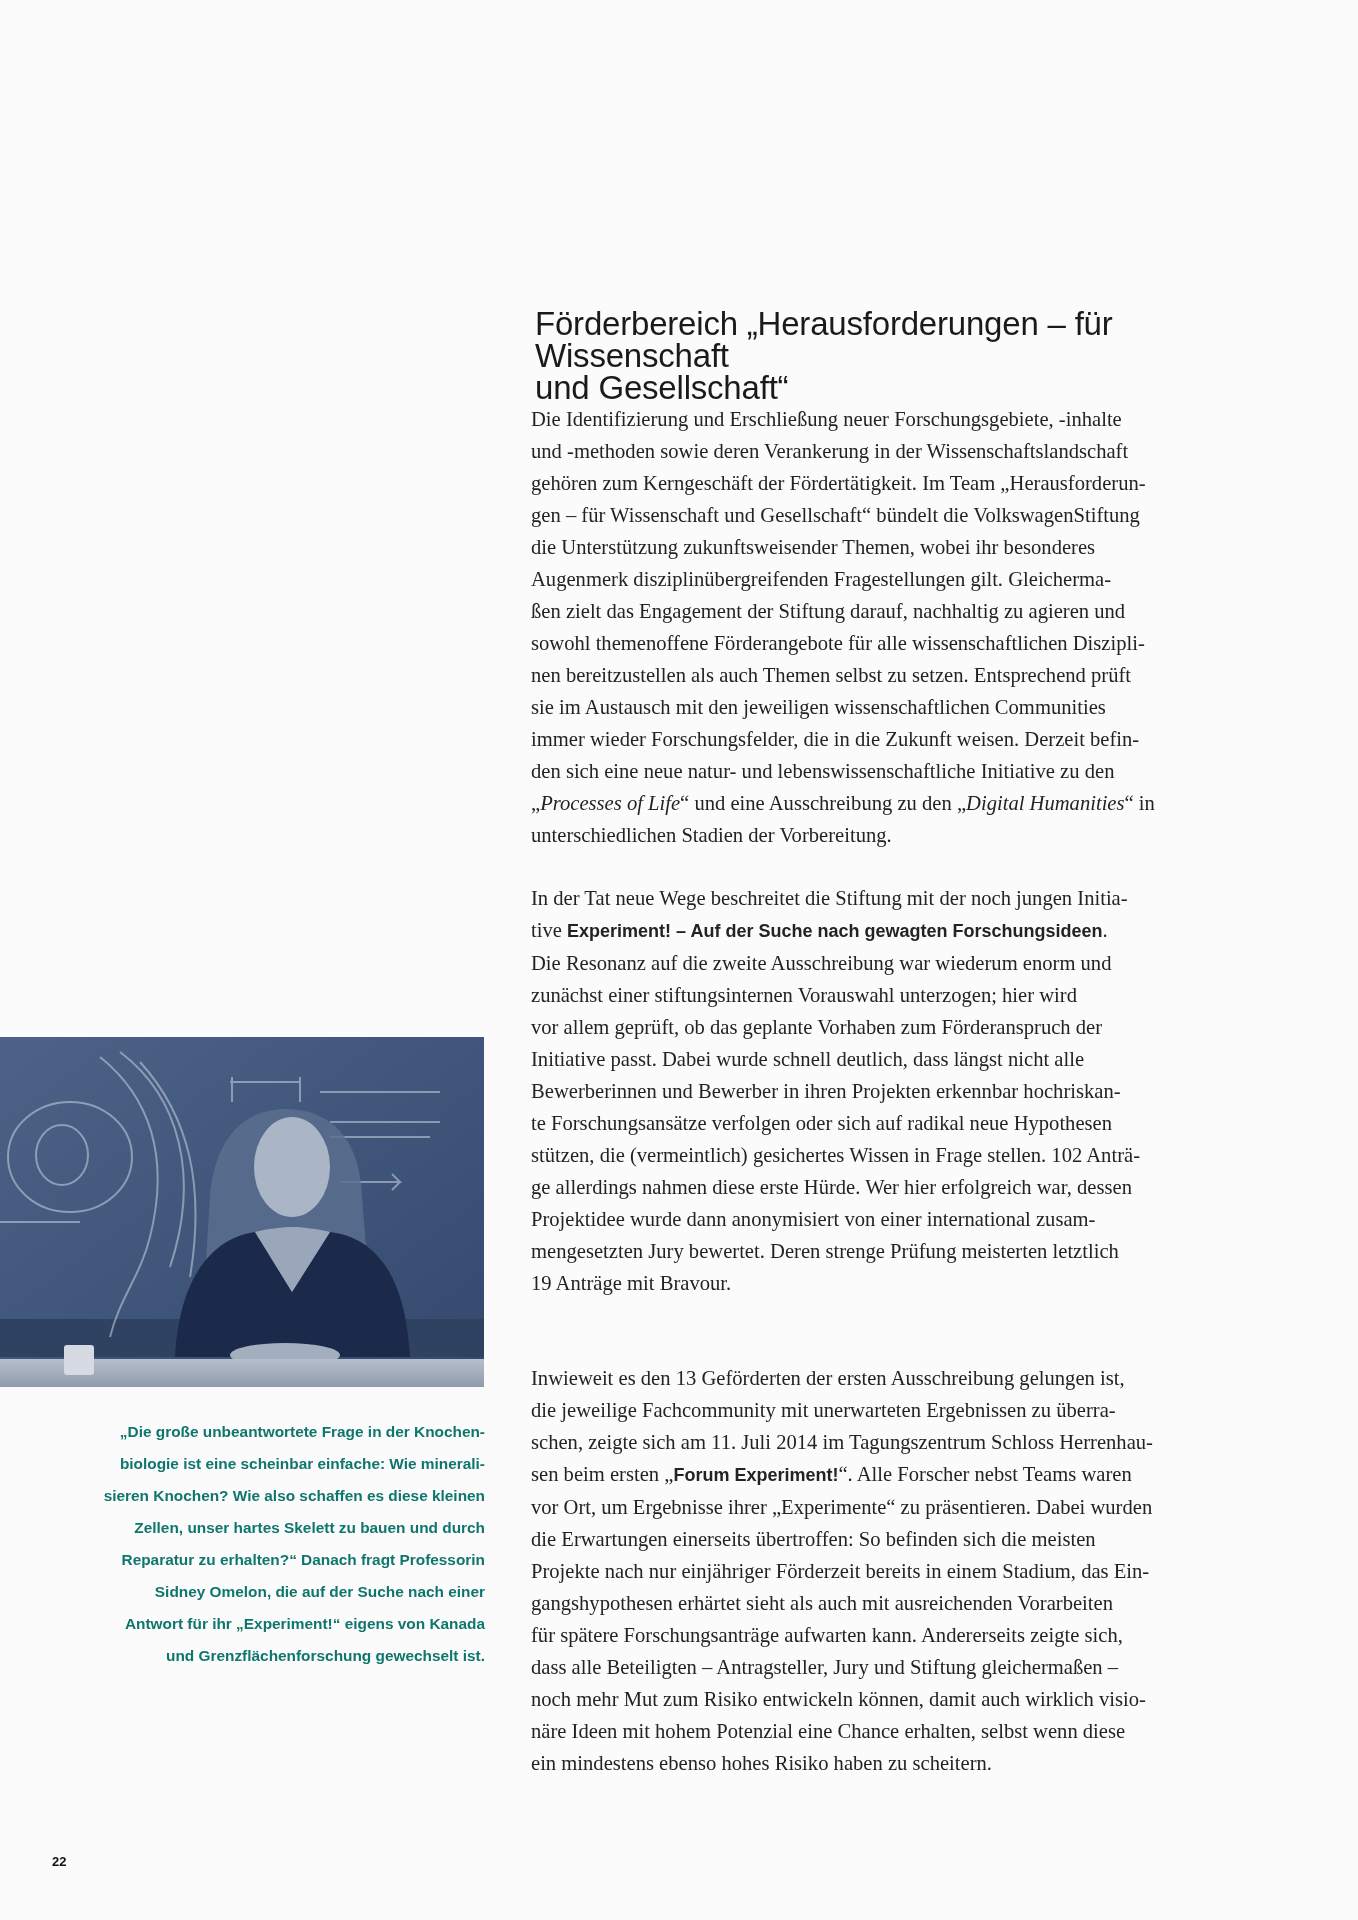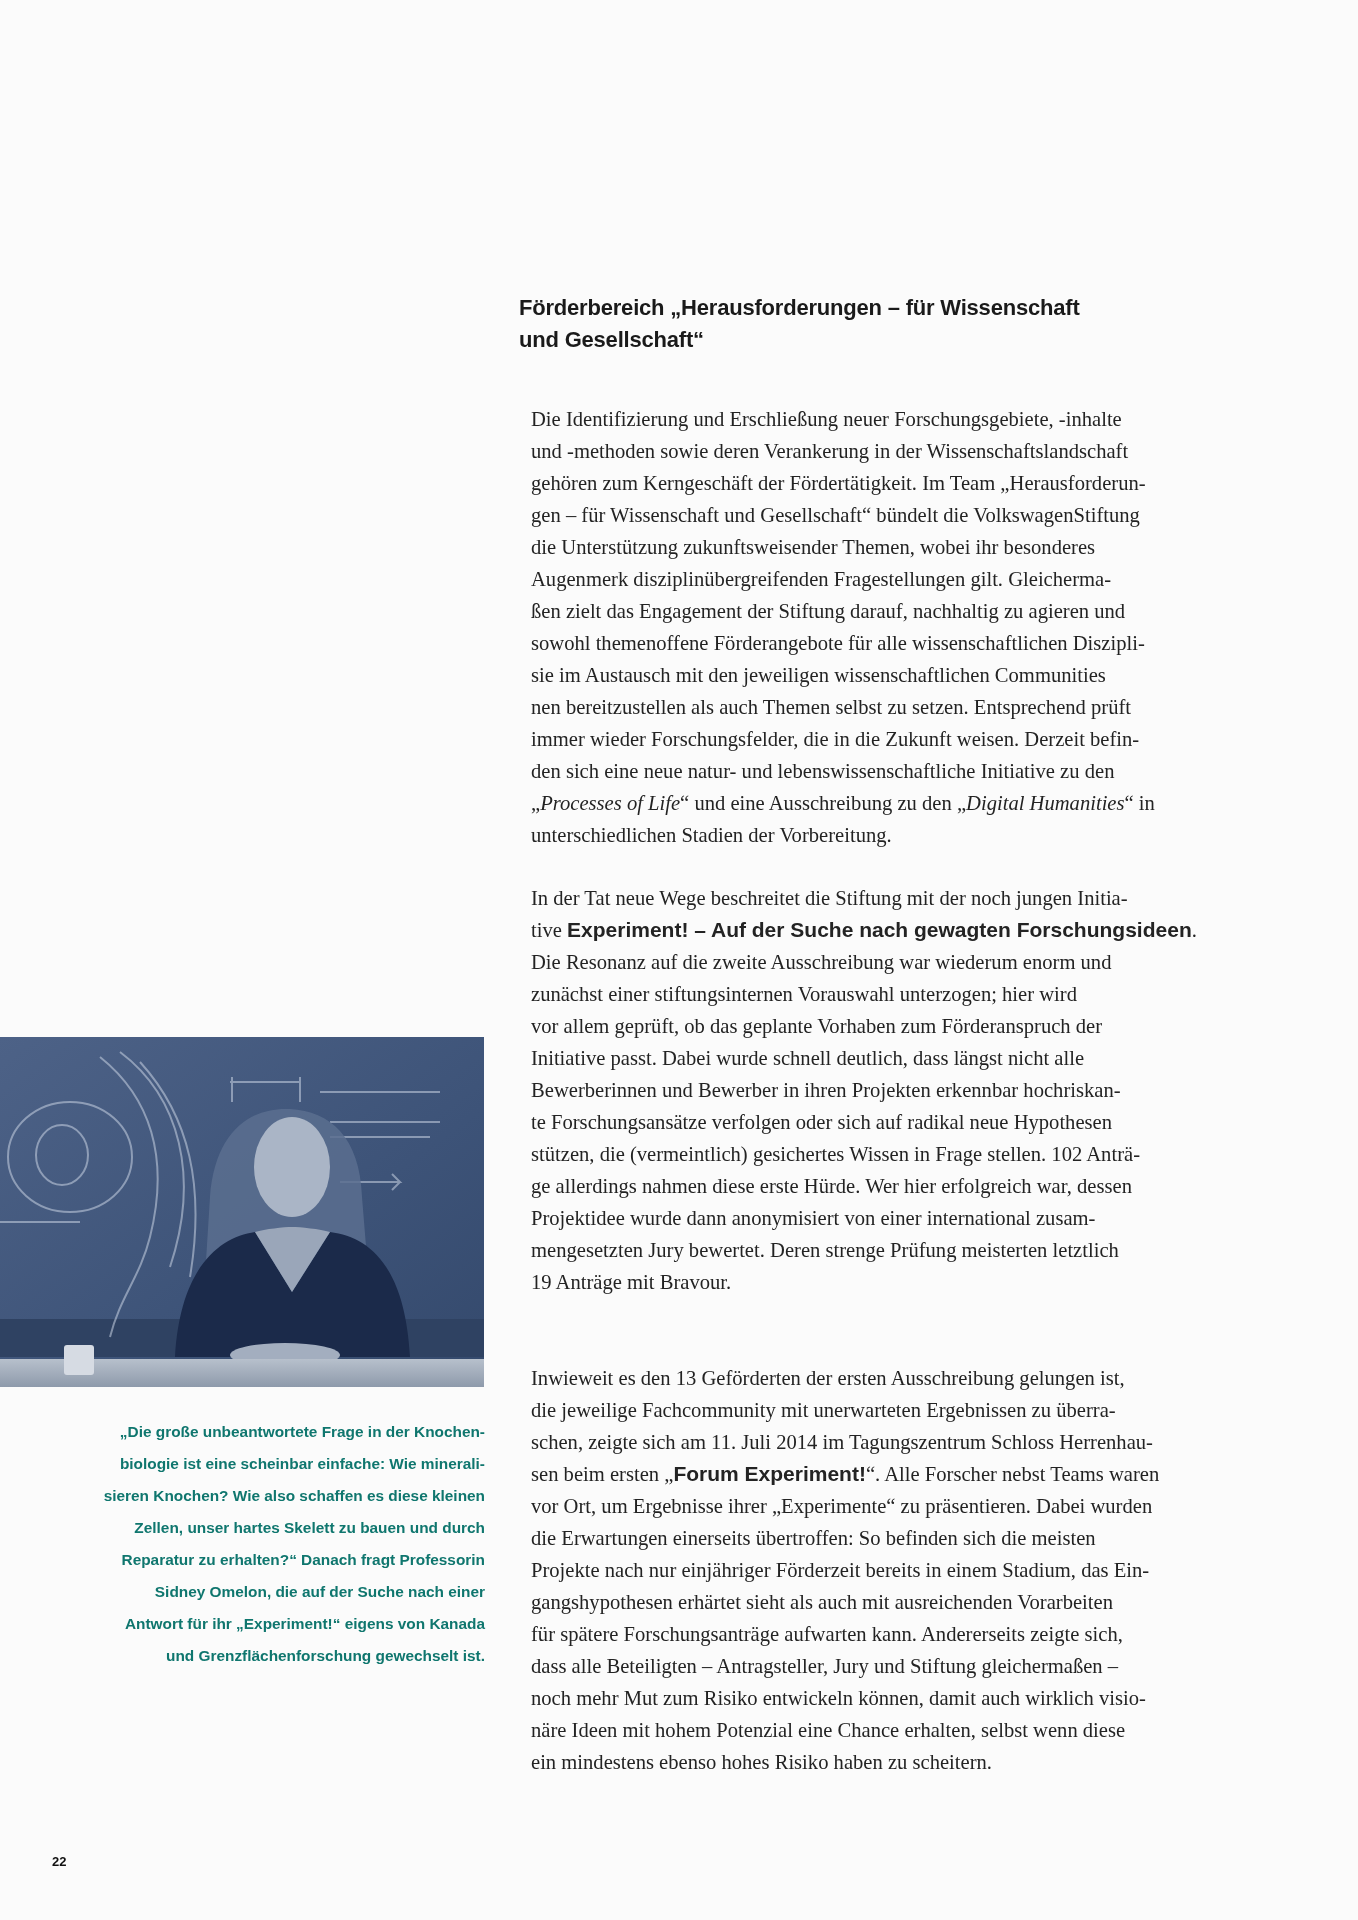--- a/index.html
+++ b/index.html
@@ -1,33 +1,33 @@
 <!DOCTYPE html>
 <html><head>
 <meta charset="utf-8">
 <style>
   html, body { margin: 0; padding: 0; }
   body {
     width: 1358px; height: 1920px; position: relative; overflow: hidden;
     background: #fbfbfb; color: #1e1e1e;
   }
   .heading {
-    position: absolute; left: 519px; top: 292px; width: 720px; margin: 0;
+    position: absolute; left: 519px; top: 292px; width: 720px; margin: 16px;
     font-family: "Liberation Sans", "DejaVu Sans", sans-serif;
-    font-weight: bold; font-size: 22px; line-height: 32px; color: #1a1a1a;
+    font-weight: normal; font-size: 33px; line-height: 32px; color: #1a1a1a;
     letter-spacing: -0.2px;
   }
   .body-col {
     position: absolute; left: 519px; width: 720px;
     font-family: "Liberation Serif", "DejaVu Serif", serif;
     font-size: 20.6px; line-height: 32px; color: #232323;
   }
   .body-col p { margin: 12px; }
   .body-col .line { display: block; white-space: nowrap; }
-  .body-col b { font-family: "Liberation Sans", "DejaVu Sans", sans-serif; font-weight: bold; font-size: 21px; }
+  .body-col b { font-family: "Liberation Sans", "DejaVu Sans", sans-serif; font-weight: bold; font-size: 18px; }
   .body-col i { font-style: italic; }
   .p1 { top: 391px; }
   .p2 { top: 870px; }
   .p3 { top: 1350px; }
 
   .photo {
     position: absolute; left: 0; top: 1037px; width: 484px; height: 350px;
     overflow: hidden; background: #3f5476;
   }
   .photo svg { display: block; width: 100%; height: 100%; }
@@ -57,22 +57,22 @@
 <div class="body-col p1">
   <p>
     <span class="line">Die Identifizierung und Erschließung neuer Forschungsgebiete, -inhalte</span>
     <span class="line">und -methoden sowie deren Verankerung in der Wissenschaftslandschaft</span>
     <span class="line">gehören zum Kerngeschäft der Fördertätigkeit. Im Team „Herausforderun-</span>
     <span class="line">gen – für Wissenschaft und Gesellschaft“ bündelt die VolkswagenStiftung</span>
     <span class="line">die Unterstützung zukunftsweisender Themen, wobei ihr besonderes</span>
     <span class="line">Augenmerk disziplinübergreifenden Fragestellungen gilt. Gleicherma-</span>
     <span class="line">ßen zielt das Engagement der Stiftung darauf, nachhaltig zu agieren und</span>
     <span class="line">sowohl themenoffene Förderangebote für alle wissenschaftlichen Diszipli-</span>
+    <span class="line">nen bereitzustellen als auch Themen selbst zu setzen. Entsprechend prüft</span>
     <span class="line">sie im Austausch mit den jeweiligen wissenschaftlichen Communities</span>
-    <span class="line">nen bereitzustellen als auch Themen selbst zu setzen. Entsprechend prüft</span>
     <span class="line">immer wieder Forschungsfelder, die in die Zukunft weisen. Derzeit befin-</span>
     <span class="line">den sich eine neue natur- und lebenswissenschaftliche Initiative zu den</span>
     <span class="line"><span>„</span><i>Processes of Life</i><span>“ und eine Ausschreibung zu den „</span><i>Digital Humanities</i><span>“ in</span></span>
     <span class="line">unterschiedlichen Stadien der Vorbereitung.</span>
   </p>
 </div>
 
 <div class="body-col p2">
   <p>
     <span class="line">In der Tat neue Wege beschreitet die Stiftung mit der noch jungen Initia-</span>

